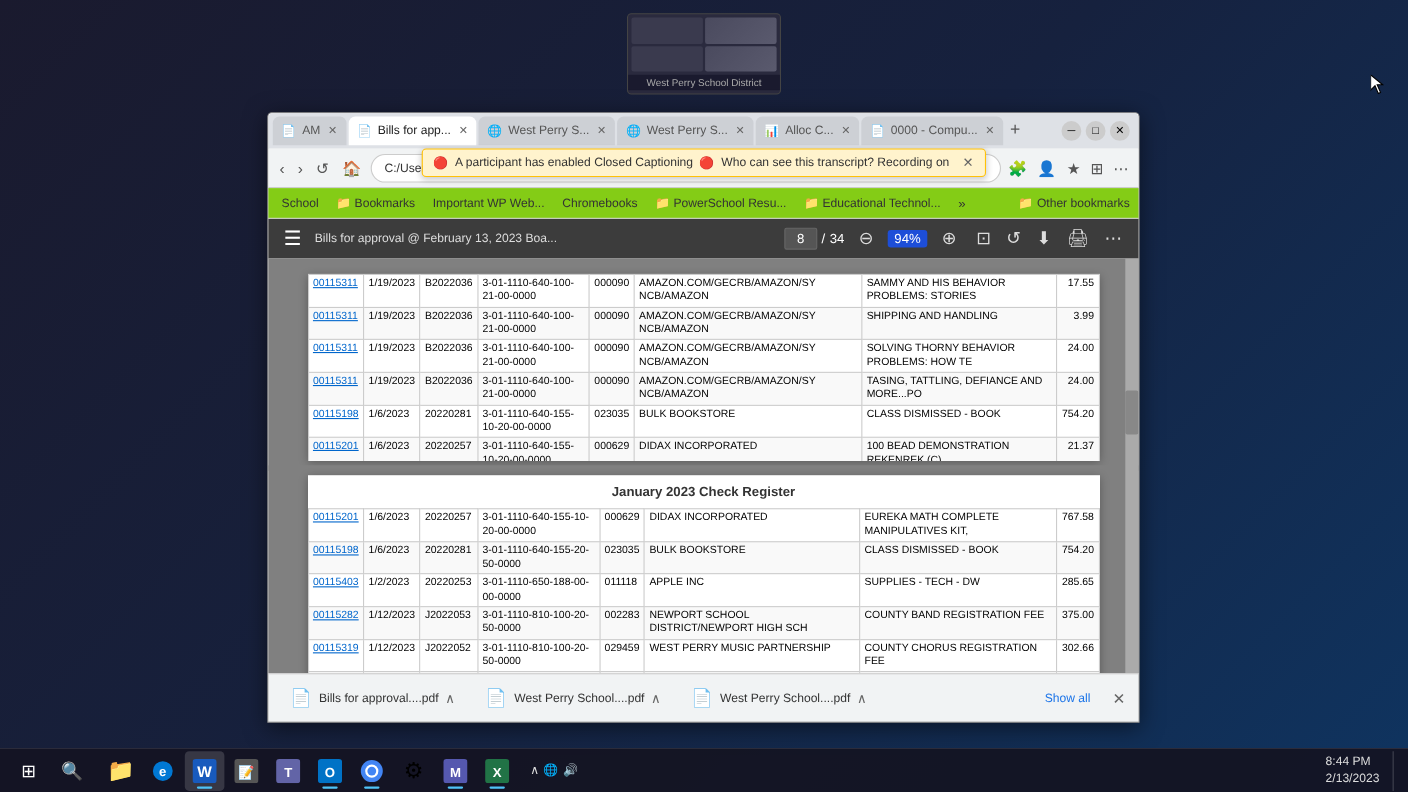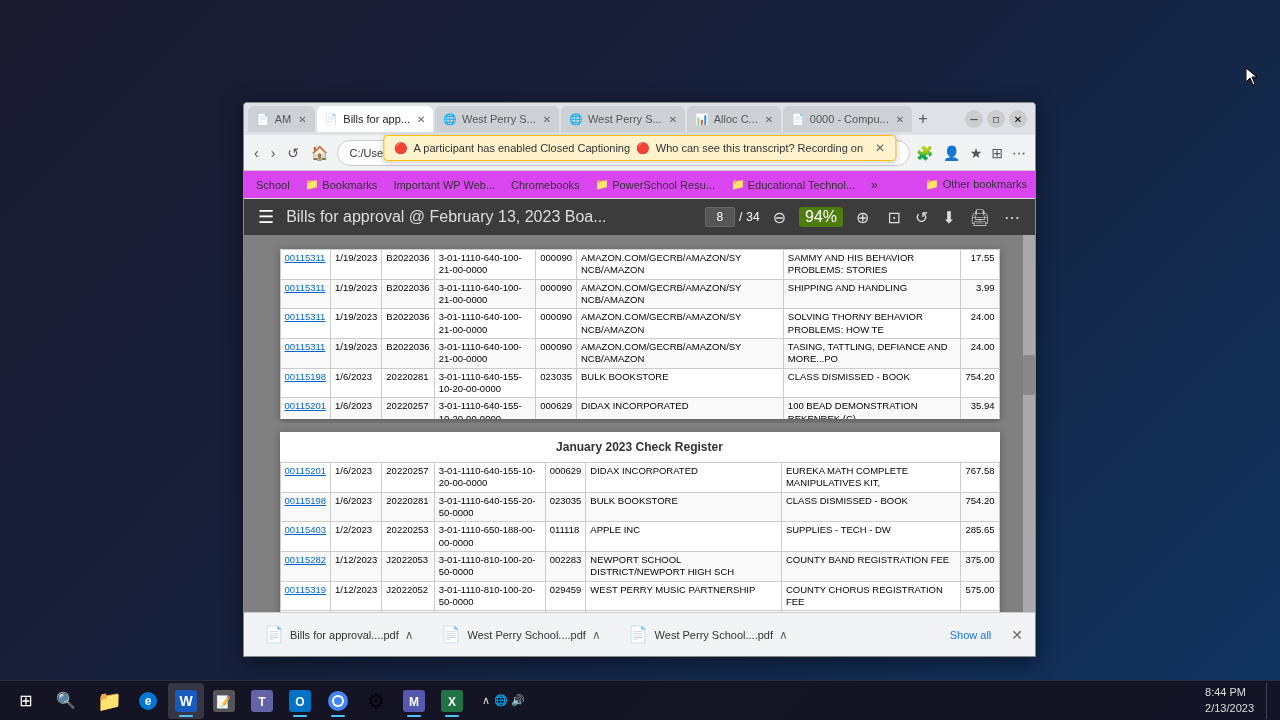--- a/index.html
+++ b/index.html
@@ -218,21 +218,21 @@
       font-size: 14px;
       color: #555;
       padding: 2px 3px;
       border-radius: 3px;
     }
 
     
     .bookmarks-bar {
       display: flex;
       align-items: center;
-      background: #d946ef;
+      background: #84cc16;
       border-bottom: 1px solid #ddd;
       height: 28px;
       padding: 0 8px;
       gap: 8px;
       font-size: 11px;
       color: #333;
     }
     .bookmark-item {
       cursor: pointer;
       padding: 2px 4px;
@@ -263,21 +263,21 @@
     .pdf-menu-btn {
       background: none;
       border: none;
       color: #fff;
       font-size: 18px;
       cursor: pointer;
       padding: 2px 4px;
     }
     .pdf-title {
       flex: 1;
-      font-size: 16px;
+      font-size: 11px;
       color: #ddd;
       overflow: hidden;
       text-overflow: ellipsis;
       white-space: nowrap;
     }
     .pdf-page-controls {
       display: flex;
       align-items: center;
       gap: 4px;
     }
@@ -288,24 +288,24 @@
       color: #fff;
       text-align: center;
       font-size: 12px;
       padding: 2px;
       border-radius: 2px;
     }
     .pdf-zoom-control {
       display: flex;
       align-items: center;
       gap: 4px;
-      background: #4d7c0f;
+      background: #1d4ed8;
       border-radius: 3px;
       padding: 1px 6px;
-      font-size: 16px;
+      font-size: 12px;
     }
     .pdf-action-btn {
       background: none;
       border: none;
       color: #ddd;
       cursor: pointer;
       font-size: 16px;
       padding: 2px 5px;
       border-radius: 3px;
     }
@@ -490,20 +490,29 @@
       height: 12px;
       background: #808080;
       width: 100%;
     }
   </style>
 </head>
 <body>
 
 <div class="desktop">
 
+  <div class="video-overlay">
+    <div class="video-grid">
+      <div class="video-cell"></div>
+      <div class="video-cell presenter"></div>
+      <div class="video-cell"></div>
+      <div class="video-cell presenter"></div>
+    </div>
+    <div class="video-title">West Perry School District</div>
+  </div>
 
   <div class="cursor">
     <svg width="12" height="18" viewBox="0 0 12 18">
       <polygon points="0,0 0,14 4,10 7,17 9,16 6,9 11,9" fill="white" stroke="black" stroke-width="1"></polygon>
     </svg>
   </div>
 
   <div class="browser-window">
 
     <div class="tab-bar">
@@ -675,21 +684,21 @@
     <td style="text-align:right">754.20</td>
   </tr>
               <tr>
     <td><span class="pdf-link">00115201</span></td>
     <td>1/6/2023</td>
     <td>20220257</td>
     <td>3-01-1110-640-155-10-20-00-0000</td>
     <td>000629</td>
     <td>DIDAX INCORPORATED</td>
     <td>100 BEAD DEMONSTRATION REKENREK (C)</td>
-    <td style="text-align:right">35.94</td>
+    <td style="text-align:right">21.37</td>
   </tr>
             </tbody>
         </table>
       </div>
 
       <div class="page-divider"></div>
 
       <div class="pdf-page" style="flex: 0 0 auto; height: 210px; overflow: hidden;">
         <div class="section-header">January 2023 Check Register</div>
         <table class="pdf-table">
@@ -735,21 +744,21 @@
     <td style="text-align:right">375.00</td>
   </tr>
               <tr>
     <td><span class="pdf-link">00115319</span></td>
     <td>1/12/2023</td>
     <td>J2022052</td>
     <td>3-01-1110-810-100-20-50-0000</td>
     <td>029459</td>
     <td>WEST PERRY MUSIC PARTNERSHIP</td>
     <td>COUNTY CHORUS REGISTRATION FEE</td>
-    <td style="text-align:right">575.00</td>
+    <td style="text-align:right">302.66</td>
   </tr>
               <tr>
     <td><span class="pdf-link">00115215</span></td>
     <td>1/6/2023</td>
     <td>S2022098</td>
     <td>3-01-1110-810-100-30-80-00-000</td>
     <td>002636</td>
     <td>PMEA/PMEA DISTRICT 7</td>
     <td>REGISTRATION FEE FOR SCHOOL DISTRICT TO</td>
     <td style="text-align:right">30.00</td>

